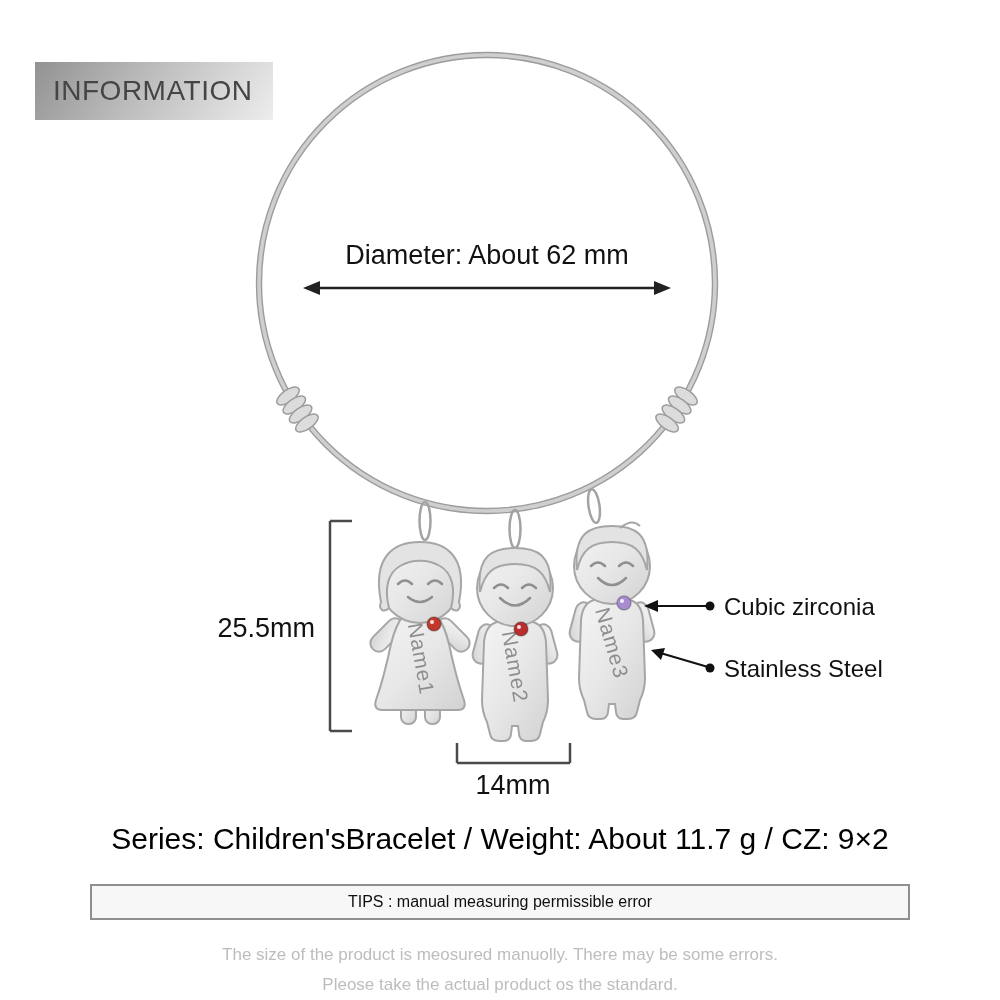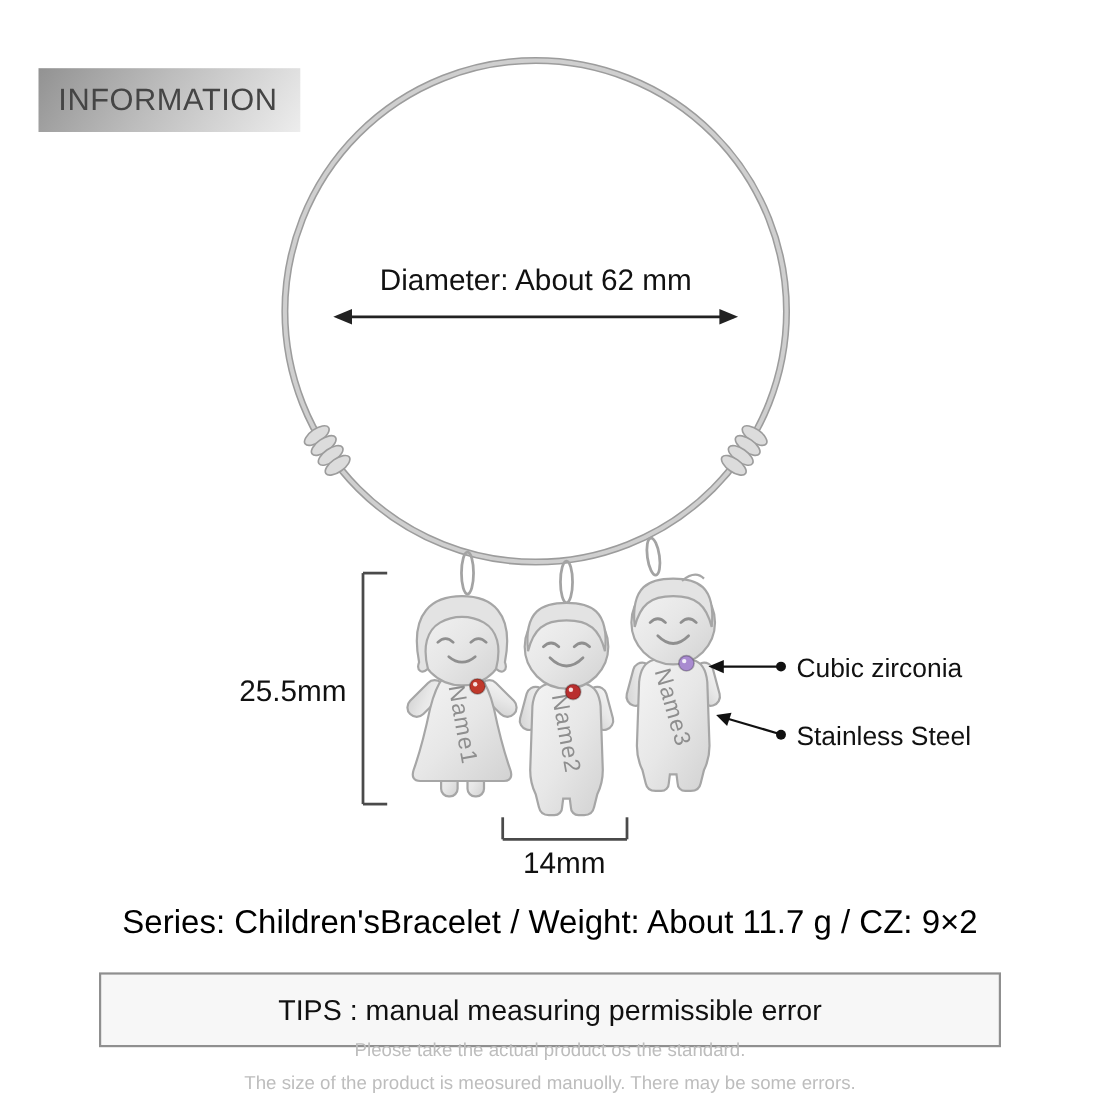--- a/index.html
+++ b/index.html
@@ -5,24 +5,24 @@
   html,body{margin:0;padding:0;background:#fff;}
   .canvas{position:relative;width:1000px;height:1000px;background:#ffffff;overflow:hidden;
           font-family:"Liberation Sans",sans-serif;}
   svg{position:absolute;left:0;top:0;font-family:"Liberation Sans",sans-serif;}
   .info-badge{position:absolute;left:35px;top:62px;width:238px;height:58px;box-sizing:border-box;
           background:linear-gradient(125deg,#929292 0%,#bdbdbd 45%,#ededed 100%);
           display:flex;align-items:center;padding-left:18px;
           font-size:28px;color:#454545;letter-spacing:.5px;}
   .series{position:absolute;left:0;right:0;top:822px;text-align:center;
           font-size:30px;color:#000;}
-  .tips-box{position:absolute;left:90px;top:884px;width:820px;height:68px;box-sizing:border-box;
+  .tips-box{position:absolute;left:90px;top:884px;width:820px;height:36px;box-sizing:border-box;
           border:2px solid #8f8f8f;background:#f7f7f7;
           display:flex;align-items:center;justify-content:center;
-          font-size:26px;color:#101010;}
+          font-size:16px;color:#101010;}
   .footer{position:absolute;left:0;right:0;top:940px;text-align:center;
           color:#bdbdbd;font-size:17px;line-height:30px;}
 </style>
 </head>
 <body>
 
 <div class="canvas">
 
   <div class="info-badge">
     <span>INFORMATION</span>
@@ -146,17 +146,17 @@
     </g>
   </svg>
 
   <div class="series">Series: Children'sBracelet / Weight: About 11.7 g / CZ: 9×2</div>
 
   <div class="tips-box">
     <span>TIPS : manual measuring permissible error</span>
   </div>
 
   <div class="footer">
+    <div>The size of the product is meosured manuolly. There may be some errors.</div>
     <div>Pleose take the actual product os the standard.</div>
-    <div>The size of the product is meosured manuolly. There may be some errors.</div>
   </div>
 
 </div>
 
 </body></html>

